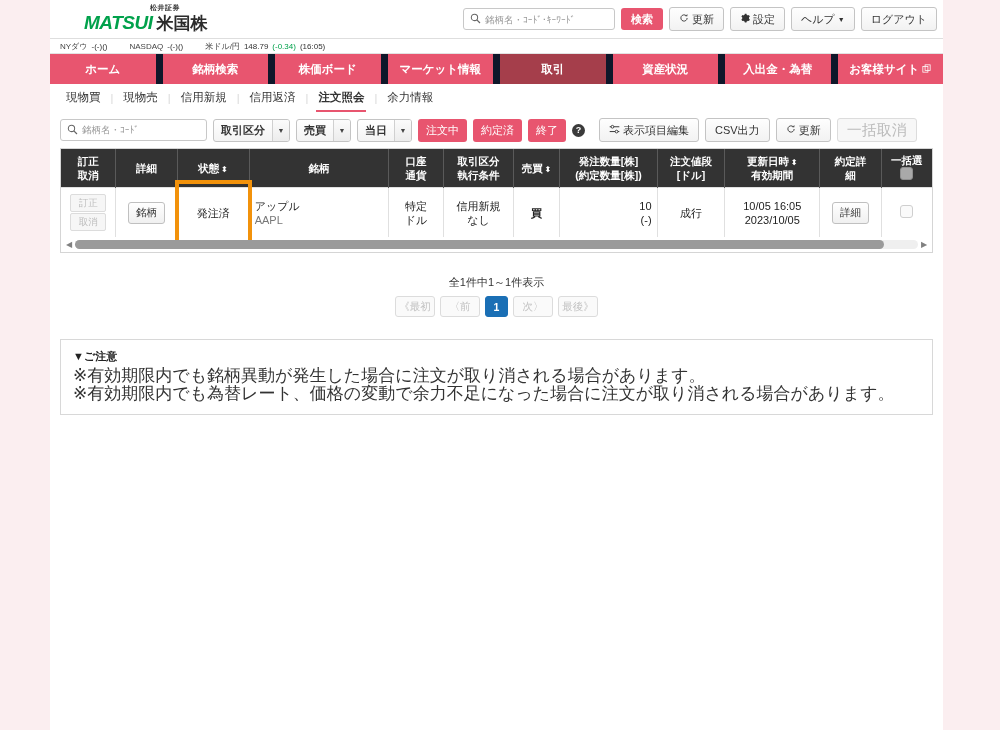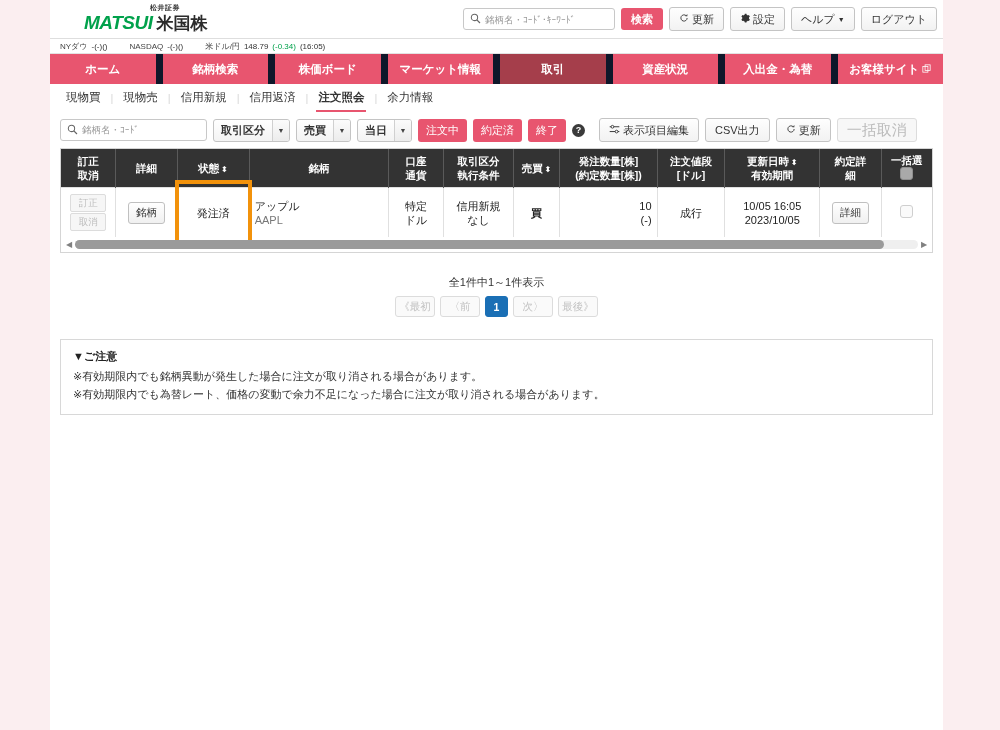--- a/index.html
+++ b/index.html
@@ -112,21 +112,21 @@
   .pager-count { font-size: 11px; color: #333; margin-bottom: 6px; }
   .pager-btns { display: flex; justify-content: center; gap: 5px; }
   .pg { min-width: 40px; height: 21px; border: 1px solid #dcdcdc; background: #fafafa; color: #c2c2c2;
         border-radius: 3px; font-size: 10.5px; display:flex; align-items:center; justify-content:center;
         cursor: default; font-family:"Liberation Sans",sans-serif; }
   .pg.cur { background: #1a6fb5; border-color:#1a6fb5; color:#fff; min-width: 23px; font-weight:bold; cursor:pointer; }
 
   
   .notice { margin: 22px 10px 0 10px; border: 1px solid #d8d8d8; background: #fff; padding: 9px 12px 11px 12px; }
   .notice-title { font-size: 11px; font-weight: bold; color: #222; margin-bottom: 3px; }
-  .notice-line { font-size: 11px; color: #333; line-height: 18px; }
+  .notice-line { font-size: 17px; color: #333; line-height: 18px; }
 </style>
 </head>
 <body>
 
 <div class="page">
   <div class="content">
 
     <div class="header">
       <div class="logo">
         <div class="logo-sub">松井証券</div>

